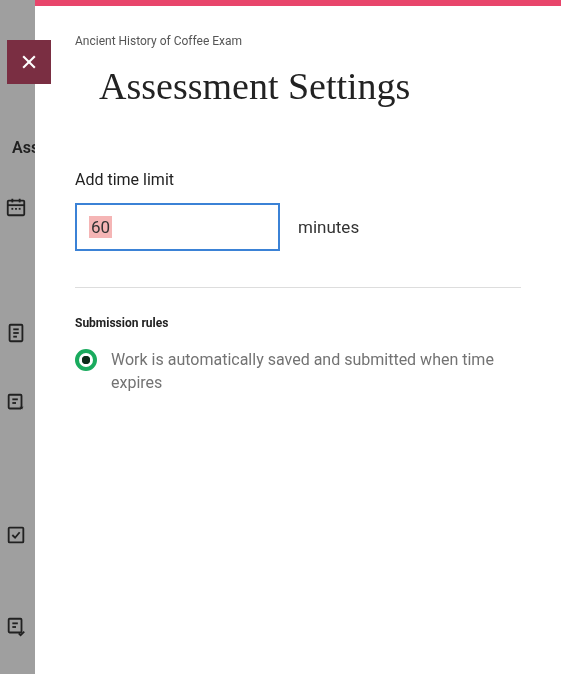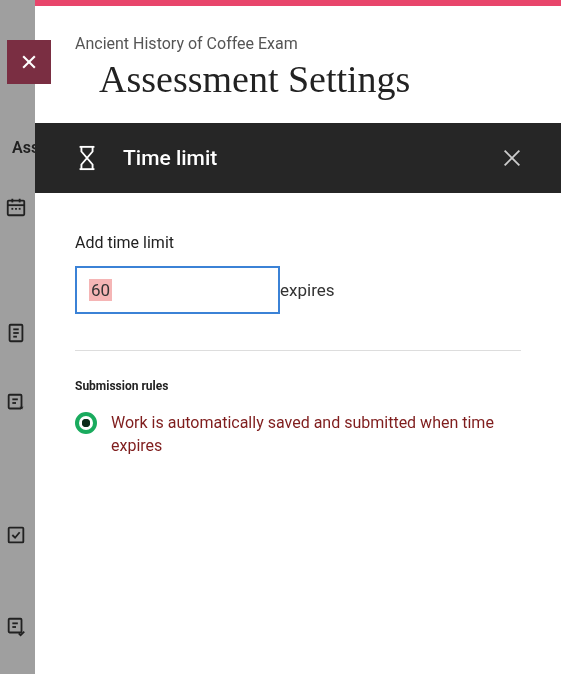--- a/index.html
+++ b/index.html
@@ -82,23 +82,23 @@
     .close-main svg {
       width: 20px;
       height: 20px;
       stroke: #fff;
       stroke-width: 2.5;
     }
     .header {
       padding: 28px 40px 22px 40px;
     }
     .breadcrumb {
-      font-size: 16px;
+      font-size: 12px;
       color: #555;
-      margin-bottom: 4px;
+      margin-bottom: 16px;
     }
     .page-title {
       font-size: 38px;
       font-weight: 400;
       color: #222;
       font-family: Georgia, 'Times New Roman', serif;
       margin-left: 24px;
     }
     .dark-bar {
       background: #262626;
@@ -136,20 +136,21 @@
     }
     .field-label {
       font-size: 16px;
       font-weight: 400;
       color: #222;
       margin-bottom: 14px;
     }
     .input-row {
       display: flex;
       align-items: center;
+      gap: 18px;
       margin-bottom: 36px;
     }
     .time-input {
       width: 205px;
       height: 48px;
       border: 2px solid #3b82d6;
       padding: 0 12px;
       font-size: 17px;
       color: #333;
       background: #fff;
@@ -229,21 +230,21 @@
       left: 50%;
       transform: translate(-50%, -50%);
       width: 8px;
       height: 8px;
       background: #0c2b1a;
       border-radius: 50%;
       z-index: 2;
     }
     .radio-text {
       font-size: 16px;
-      color: #7f1d1d;
+      color: #737373;
       line-height: 1.45;
       flex: 1;
     }
   </style>
 </head>
 <body>
 
 <div class="background-nav">
   <span class="bg-label">Ass</span>
   <svg class="bg-icon bg-icon-1" viewBox="0 0 24 24" fill="none" stroke="currentColor" stroke-width="2">
@@ -289,43 +290,28 @@
         <line x1="5" y1="5" x2="19" y2="19"></line>
         <line x1="19" y1="5" x2="5" y2="19"></line>
       </svg>
   </div>
 
   <div class="header">
     <div class="breadcrumb">Ancient History of Coffee Exam</div>
     <h1 class="page-title">Assessment Settings</h1>
   </div>
 
-  <div class="dark-bar">
-    <svg class="hourglass-icon" viewBox="0 0 24 28" fill="none" stroke="#fff" stroke-width="2">
-      <line x1="4" y1="2" x2="20" y2="2"></line>
-      <line x1="4" y1="26" x2="20" y2="26"></line>
-      <path d="M6 2 L6 7 L12 14 L6 21 L6 26"></path>
-      <path d="M18 2 L18 7 L12 14 L18 21 L18 26"></path>
-    </svg>
-    <div class="dark-bar-title">Time limit</div>
-    <div class="dark-bar-close">
-      <svg viewBox="0 0 24 24" fill="none">
-          <line x1="4" y1="4" x2="20" y2="20"></line>
-          <line x1="20" y1="4" x2="4" y2="20"></line>
-        </svg>
-    </div>
-  </div>
 
   <div class="content">
     <div class="field-label">Add time limit</div>
     <div class="input-row">
       <div class="time-input" style="display:flex;align-items:center;">
         <span class="time-input-highlight">60</span>
       </div>
-      <span class="minutes-label">expires</span>
+      <span class="minutes-label">minutes</span>
     </div>
 
     <hr class="divider">
 
     <div class="submission-label">Submission rules</div>
 
     <div class="radio-group">
       <label class="radio-row">
         <span class="radio-circle selected">
             <span class="inner-dot"></span>

